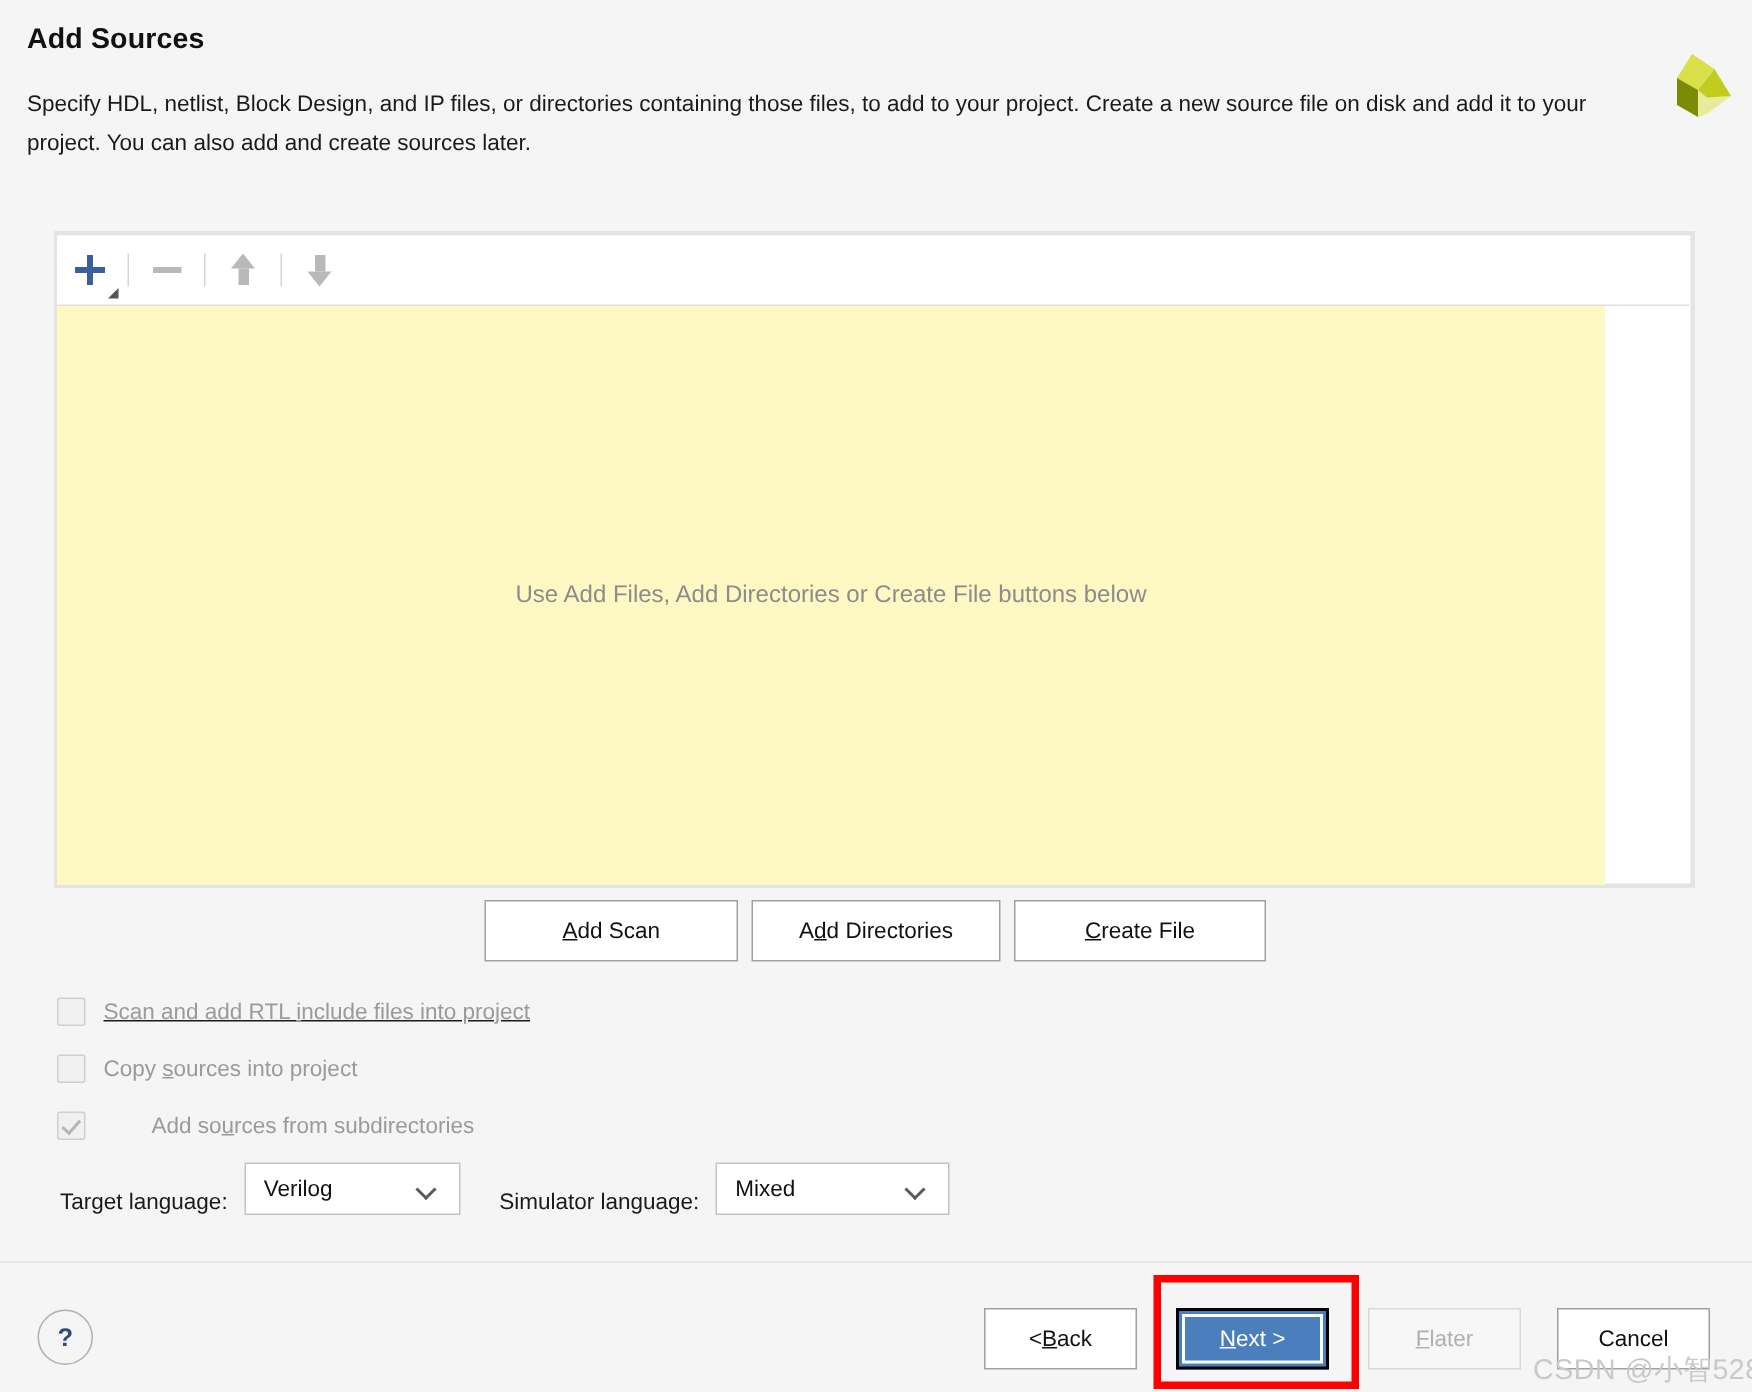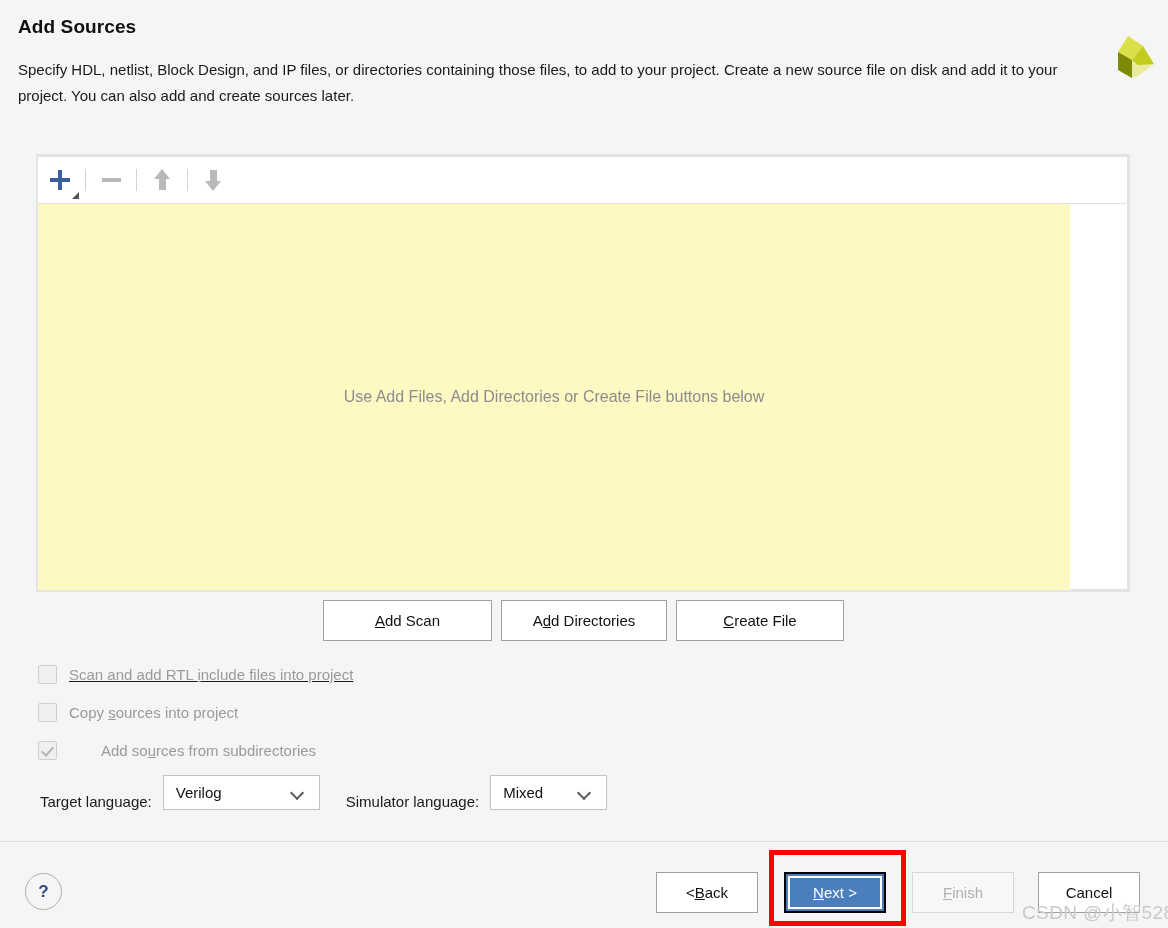--- a/index.html
+++ b/index.html
@@ -239,22 +239,22 @@
   .combo {
     background: #ffffff;
     border: 1px solid #c2c2c2;
     height: 35px;
     box-sizing: border-box;
     display: flex;
     align-items: center;
     position: relative;
     cursor: pointer;
   }
-  .combo-target { width: 157px; }
-  .combo-sim { width: 117px; }
+  .combo-target { width: 144px; }
+  .combo-sim { width: 156px; }
   .combo-value {
     padding-left: 12px;
     font-size: 15px;
     color: #111;
   }
   .chev {
     position: absolute;
     right: 16px; top: 12px;
     width: 11px; height: 6px;
   }
@@ -442,21 +442,21 @@
       <span>ack</span>
   </div>
   <div class="fbtn-gap"></div>
   <div class="fbtn primary">
     <span class="inner-ring"></span>
     <span class="lbl"><span class="mn">N</span><span>ext &gt;</span></span>
   </div>
   <div class="fbtn-gap"></div>
   <div class="fbtn disabled">
     <span class="mn">F</span>
-      <span>inish</span>
+      <span>later</span>
   </div>
   <div class="fbtn-gap-sm"></div>
   <div class="fbtn">
     <span>Cancel</span>
   </div>
 </div>
 
 <div class="red-box"></div>
 <div class="watermark">CSDN @小智5287</div>
 

